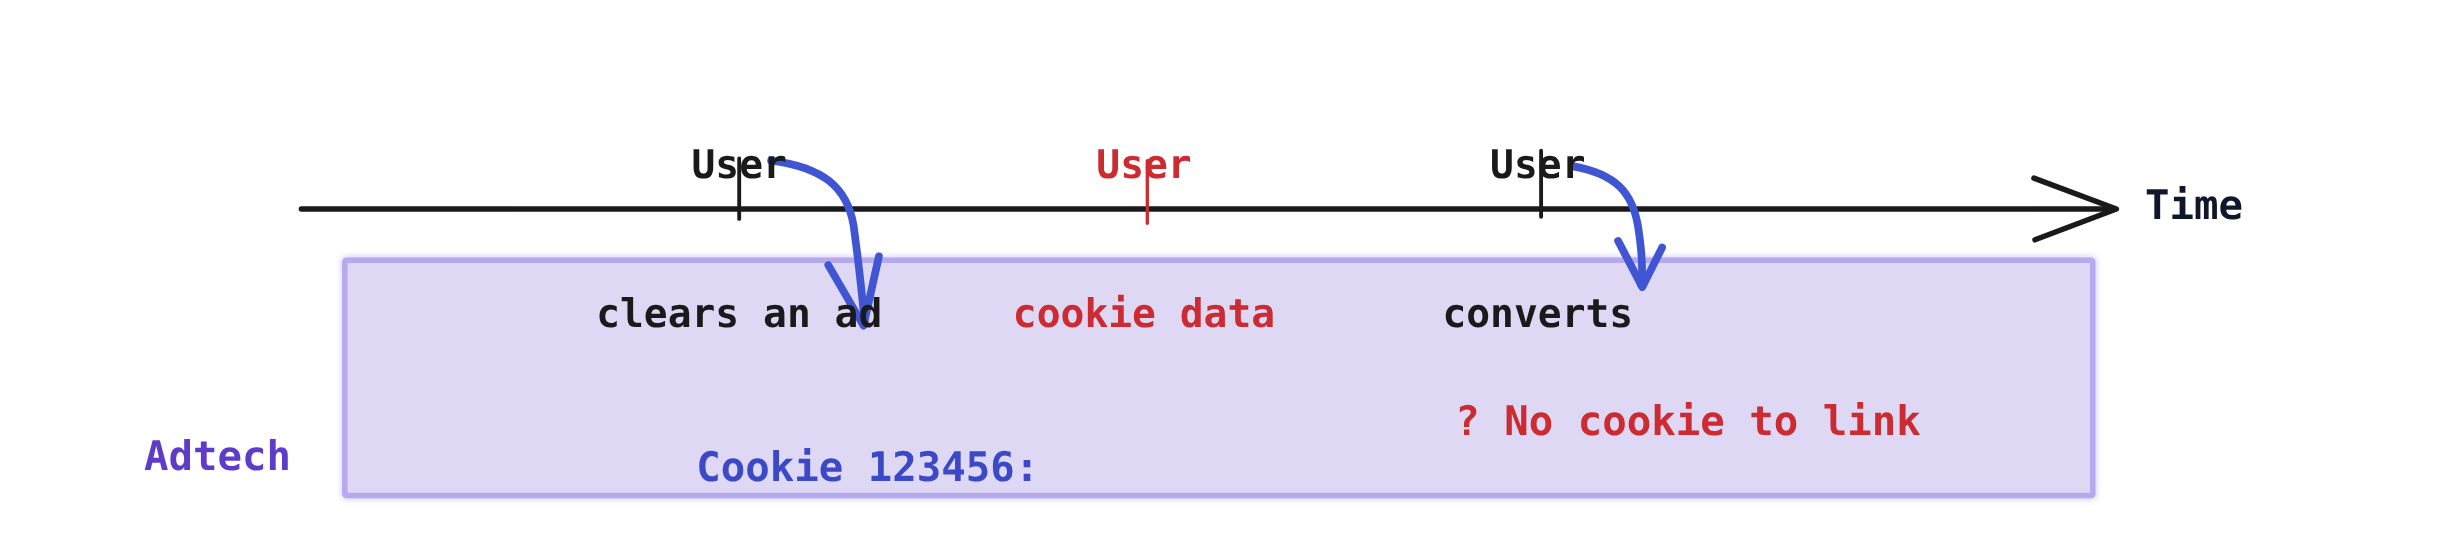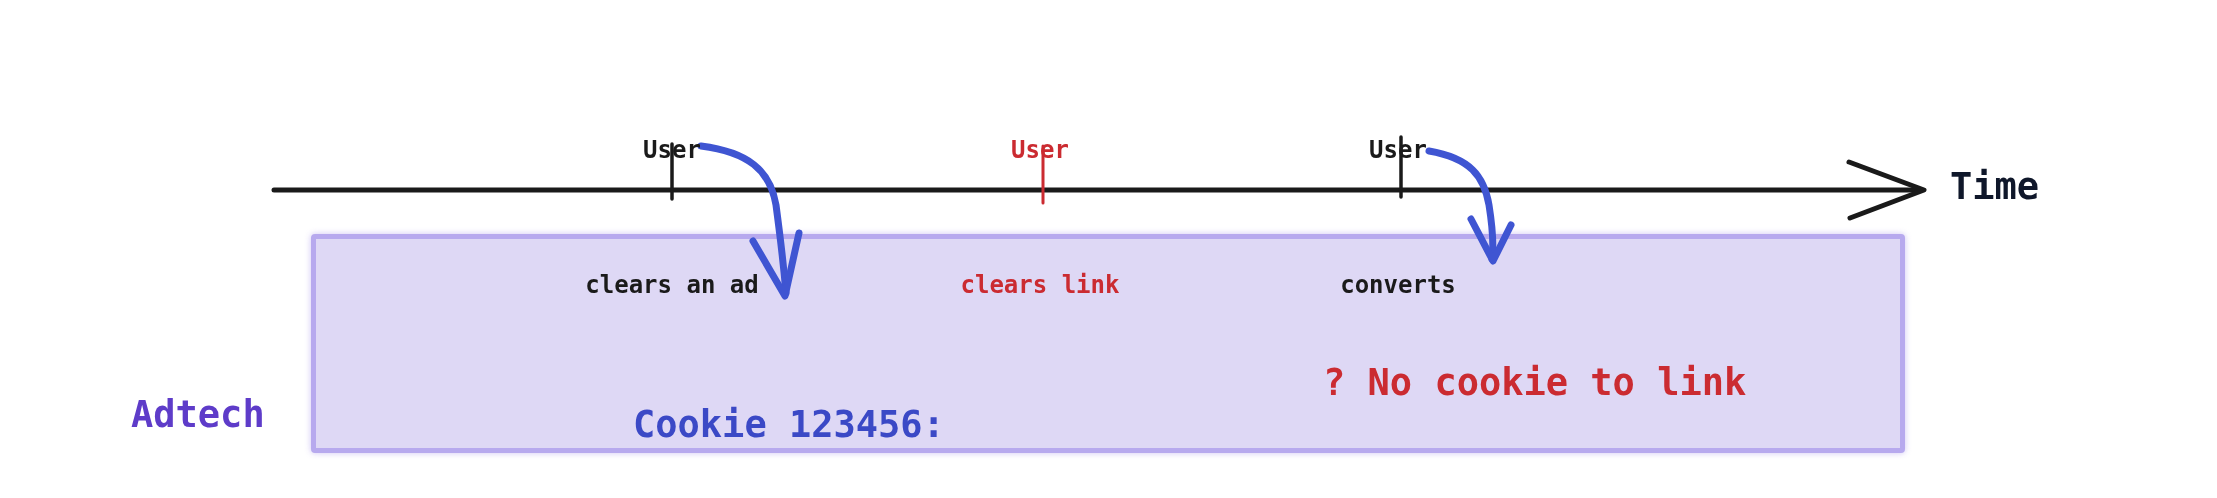--- a/index.html
+++ b/index.html
@@ -31,21 +31,21 @@
     z-index: 1;
   }
   .txt {
     position: absolute;
     z-index: 3;
     white-space: pre;
   }
   .event-label {
     width: 400px;
     top: 38px;
-    font-size: 24px;
+    font-size: 36px;
     line-height: 45px;
     text-align: center;
   }
   .black-text  { color: #1a1a1a; }
   .red-text    { color: #cb2b31; }
   .blue-text   { color: #3b49c6; }
   .purple-text { color: #5e3cc9; }
   .time-label {
     left: 1950px;
     top: 164px;
@@ -101,21 +101,21 @@
     </g>
   </svg>
 
   <div class="txt event-label black-text" style="left: 472px; color: rgb(26, 26, 26);">
     <div>User</div>
     <div>clears an ad</div>
   </div>
 
   <div class="txt event-label red-text" style="left: 840px; color: rgb(203, 43, 49);">
     <div>User</div>
-    <div>clears link</div>
+    <div>cookie data</div>
   </div>
 
   <div class="txt event-label black-text" style="left: 1198px; color: rgb(26, 26, 26);">
     <div>User</div>
     <div>converts</div>
   </div>
 
   <div class="txt time-label black-text" style="color: #0f172a;">Time</div>
 
   <div class="txt adtech-label purple-text" style="color: rgb(94, 60, 201);">

